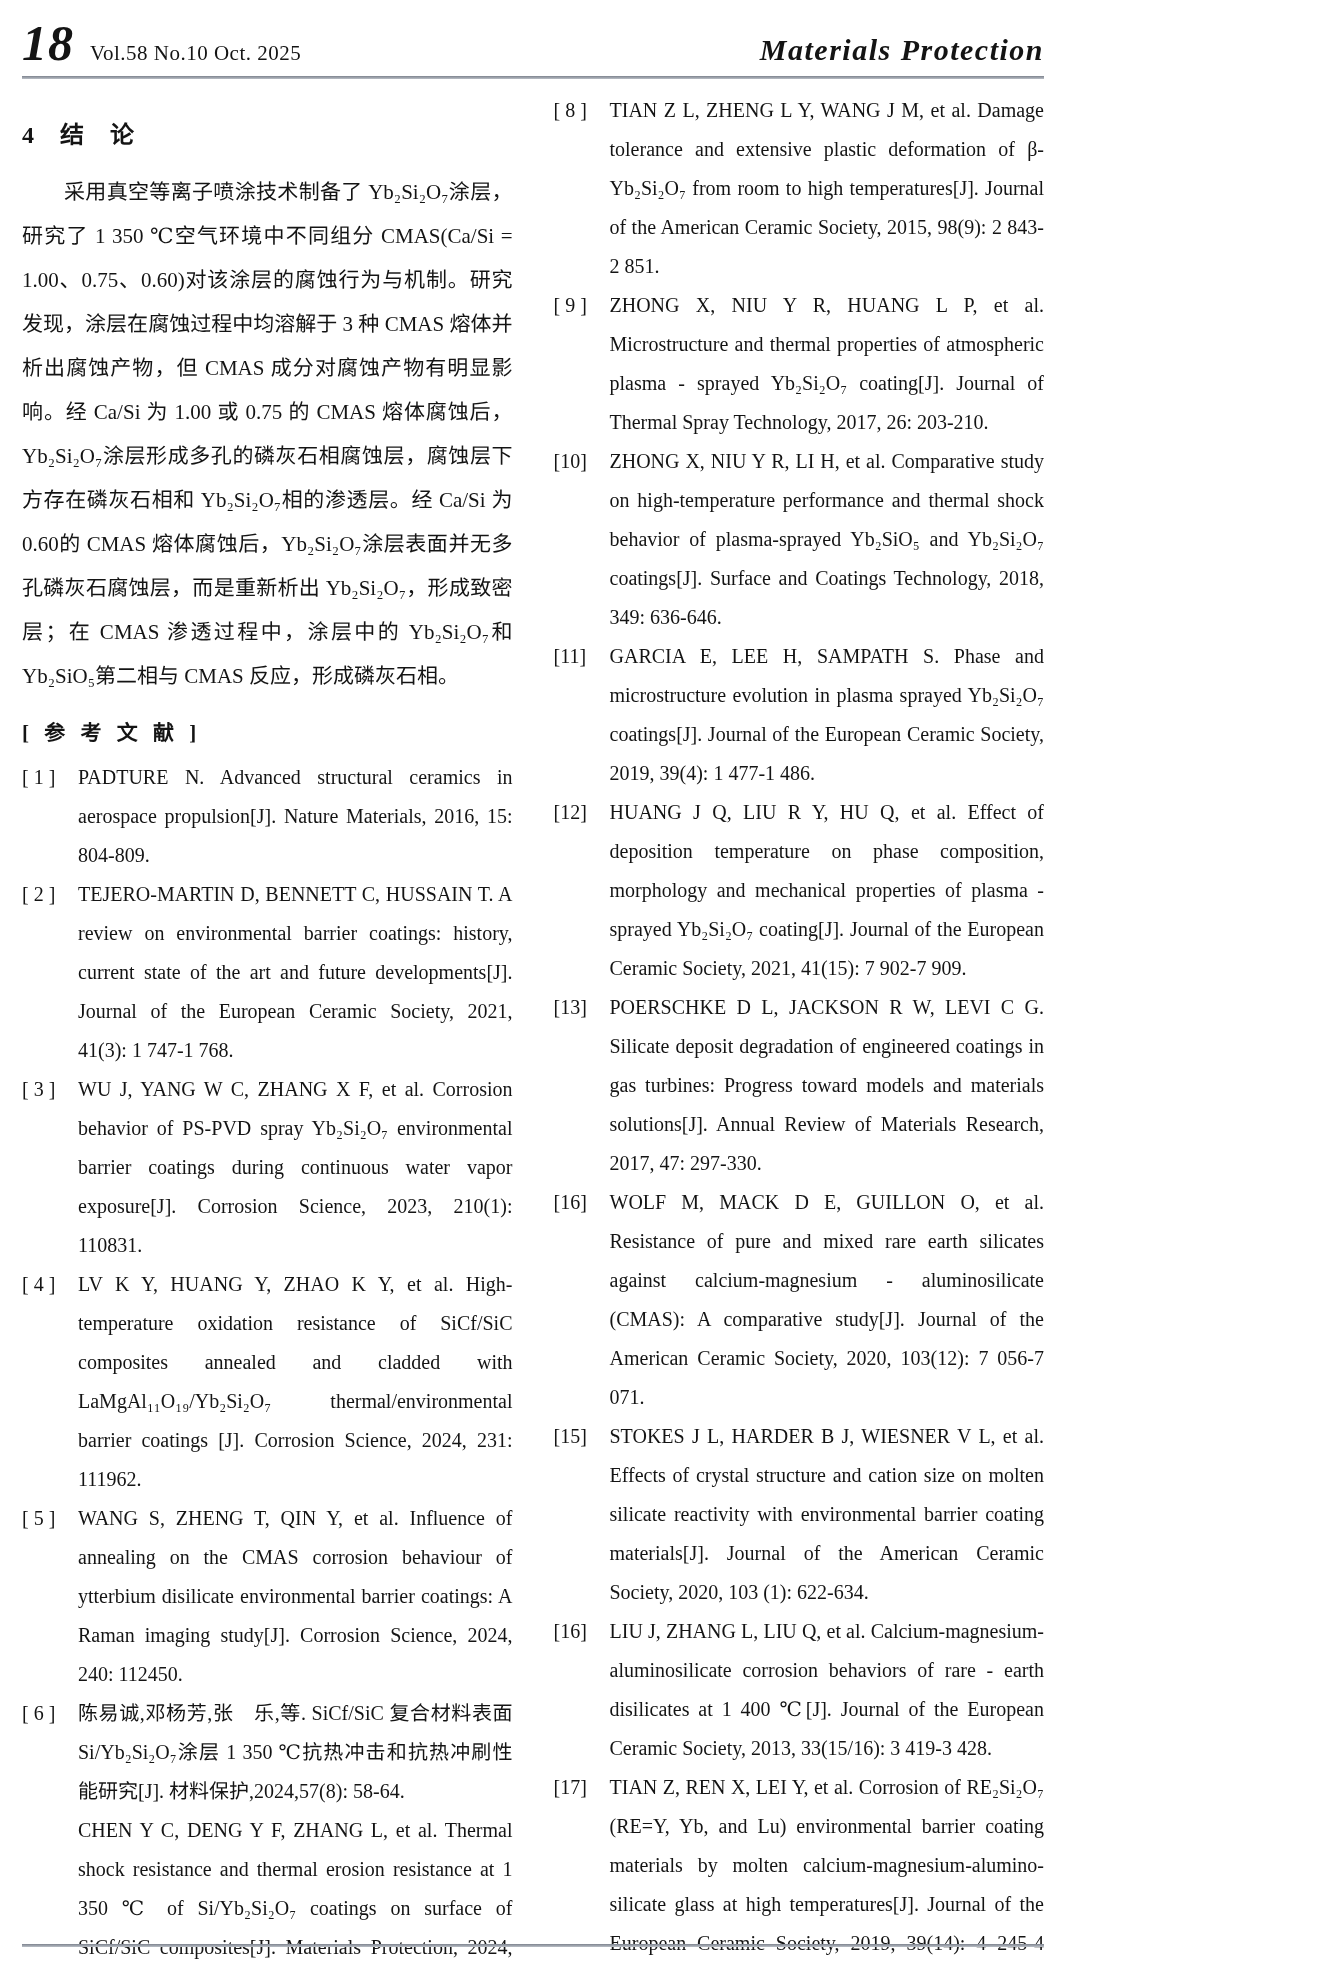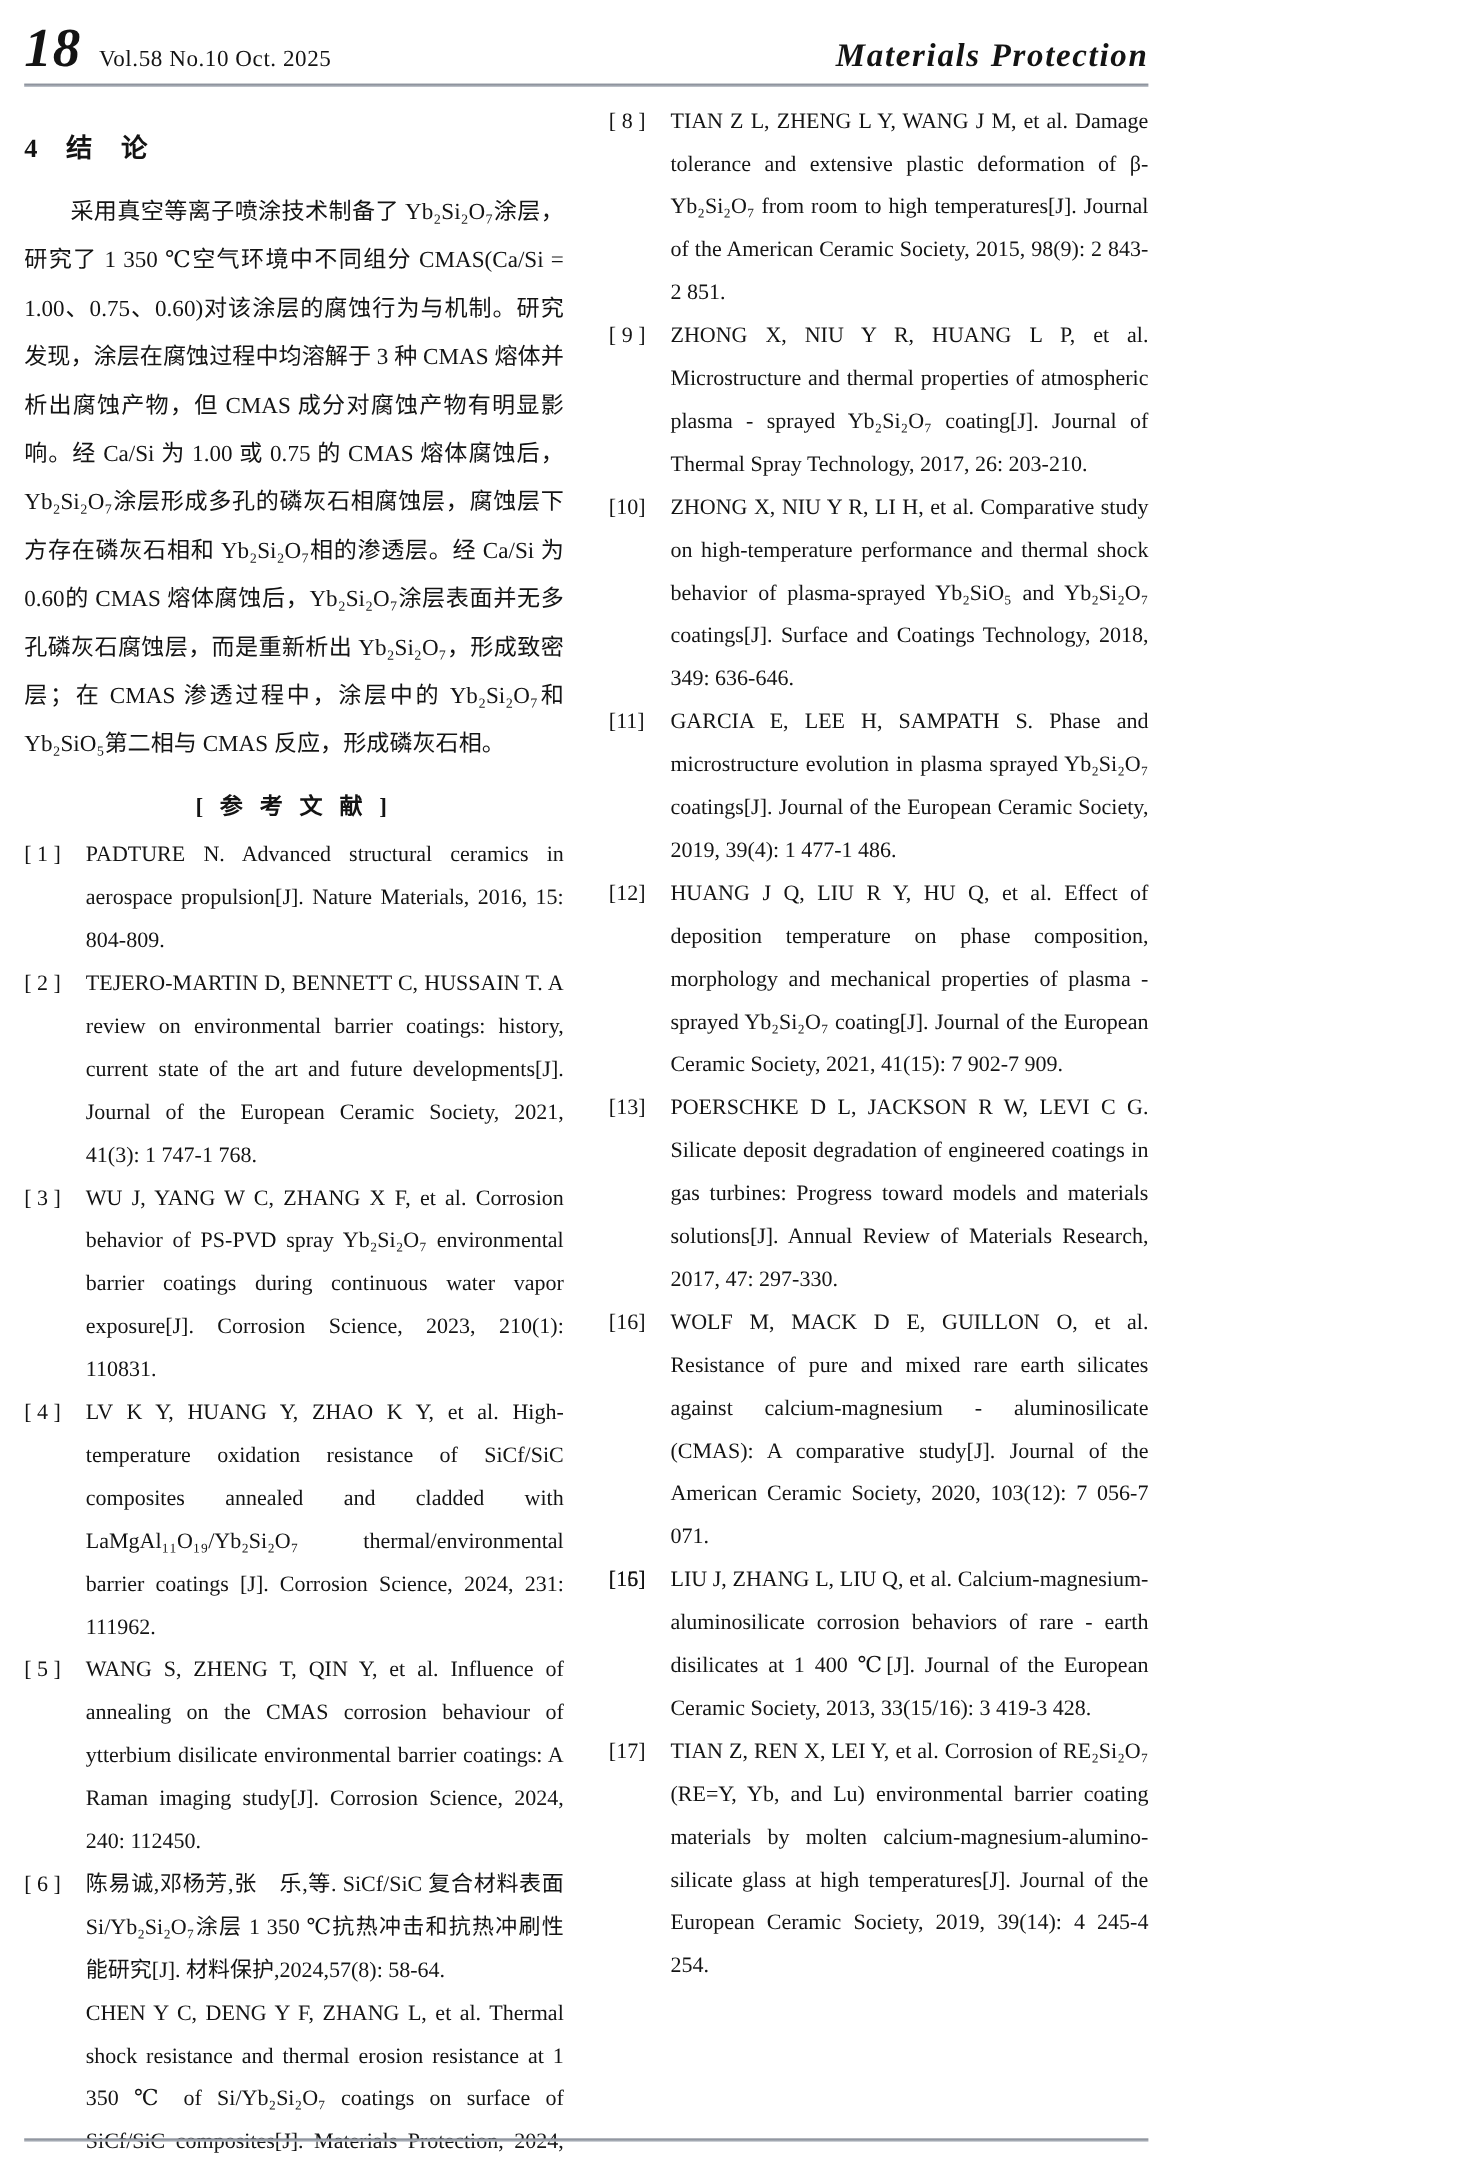--- a/index.html
+++ b/index.html
@@ -53,21 +53,20 @@
   }
   .conclusion-para {
     margin: 0;
     font-size: 21px;
     line-height: 44px;
     text-align: justify;
     text-indent: 2em;
   }
 
   .ref-heading {
-    text-align: center;
     font-weight: bold;
     font-size: 21px;
     letter-spacing: 5px;
     margin: 18px 0 12px 0;
   }
 
   .ref {
     position: relative;
     padding-left: 56px;
     font-size: 20px;
@@ -157,20 +156,21 @@
         <div class="ref">
           <span class="ref-label">[13]</span>
           <span class="ref-text">POERSCHKE D L, JACKSON R W, LEVI C G. Silicate deposit degradation of engineered coatings in gas turbines: Progress toward models and materials solutions[J]. Annual Review of Materials Research, 2017, 47: 297-330.</span>
         </div>
         <div class="ref">
           <span class="ref-label">[16]</span>
           <span class="ref-text">WOLF M, MACK D E, GUILLON O, et al. Resistance of pure and mixed rare earth silicates against calcium-magnesium - aluminosilicate (CMAS): A comparative study[J]. Journal of the American Ceramic Society, 2020, 103(12): 7 056-7 071.</span>
         </div>
         <div class="ref">
           <span class="ref-label">[15]</span>
+          <span class="ref-text">STOKES J L, HARDER B J, WIESNER V L, et al. Effects of crystal structure and cation size on molten silicate reactivity with environmental barrier coating materials[J]. Journal of the American Ceramic Society, 2020, 103 (1): 622-634.</span>
         </div>
         <div class="ref">
           <span class="ref-label">[16]</span>
           <span class="ref-text">LIU J, ZHANG L, LIU Q, et al. Calcium-magnesium-aluminosilicate corrosion behaviors of rare - earth disilicates at 1 400 ℃[J]. Journal of the European Ceramic Society, 2013, 33(15/16): 3 419-3 428.</span>
         </div>
         <div class="ref">
           <span class="ref-label">[17]</span>
           <span class="ref-text">TIAN Z, REN X, LEI Y, et al. Corrosion of RE₂Si₂O₇ (RE=Y, Yb, and Lu) environmental barrier coating materials by molten calcium-magnesium-alumino-silicate glass at high temperatures[J]. Journal of the European Ceramic Society, 2019, 39(14): 4 245-4 254.</span>
         </div>
 

